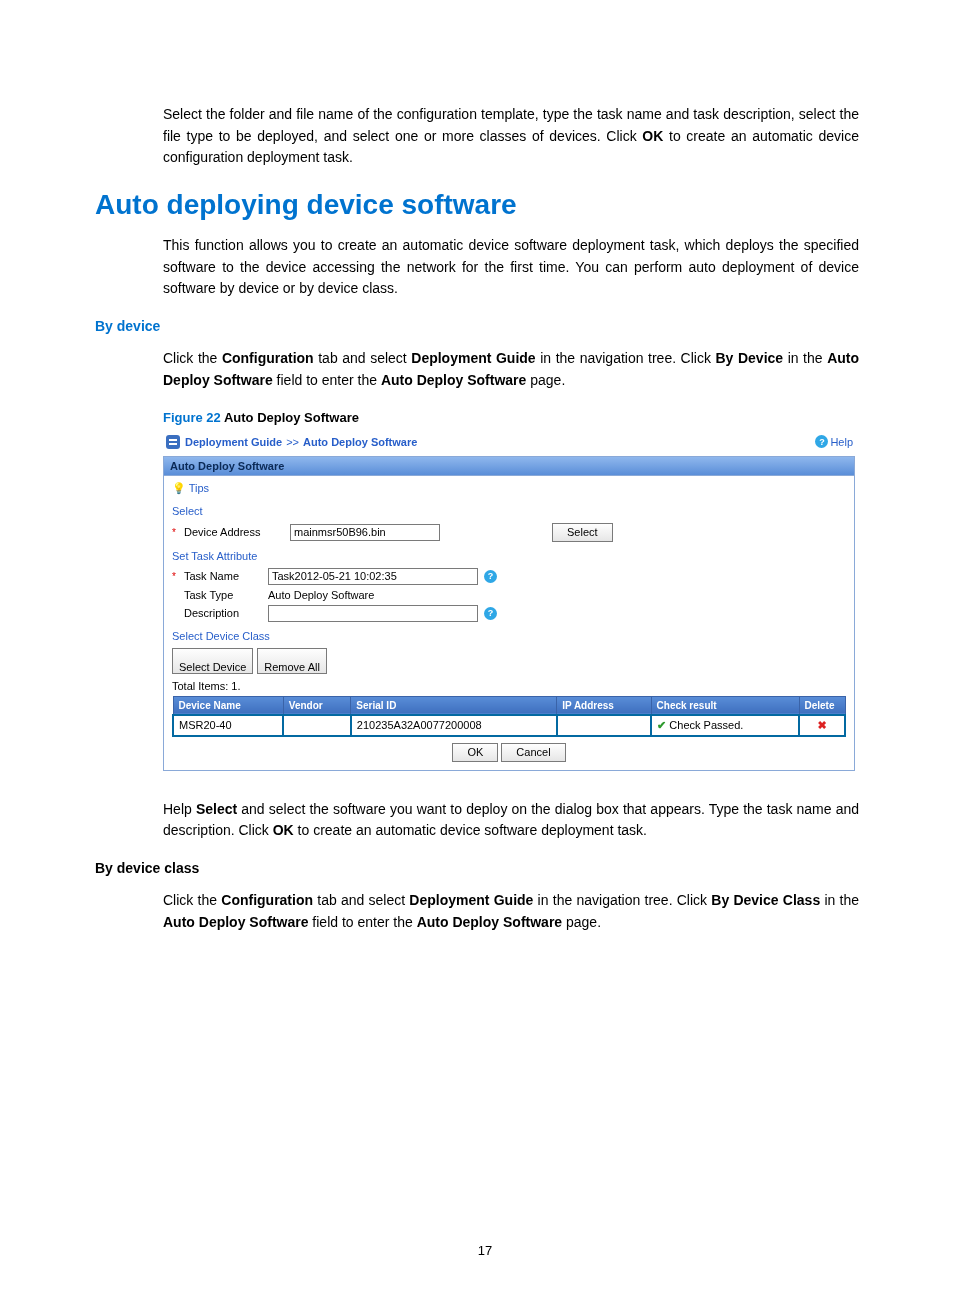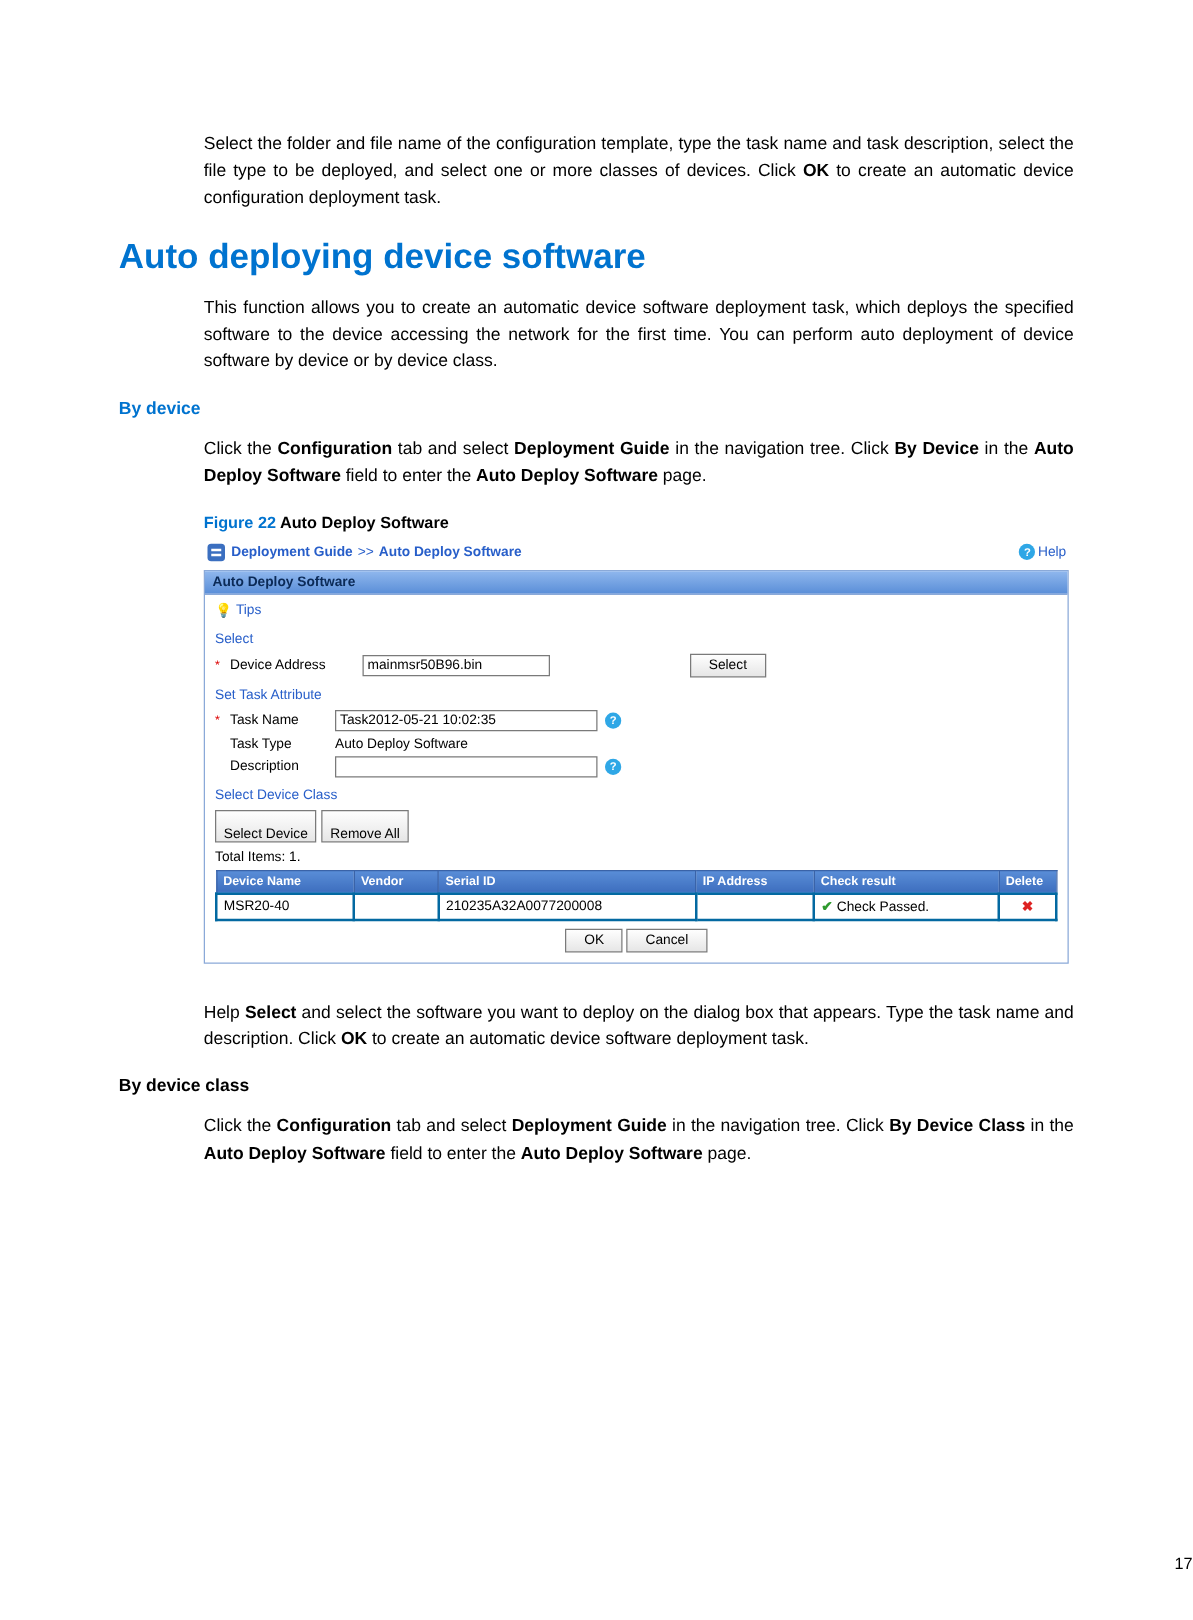--- a/index.html
+++ b/index.html
@@ -177,21 +177,21 @@
   .ui-bottom {
     text-align: center;
     padding: 6px 0 2px 0;
   }
   .total { font-size: 11px; margin: 6px 0 2px 0; }
   .sel-row { display: flex; gap: 4px; margin-bottom: 4px; }
   .page-num {
     position: absolute;
     bottom: 38px;
     left: 16px; right: 0;
-    text-align: right;
+    text-align: center;
     font-size: 13px;
   }
   svg.logo { flex-shrink: 0; }
 </style>
 </head>
 <body>
 
 <div class="page">
 
   <p class="body-text">

